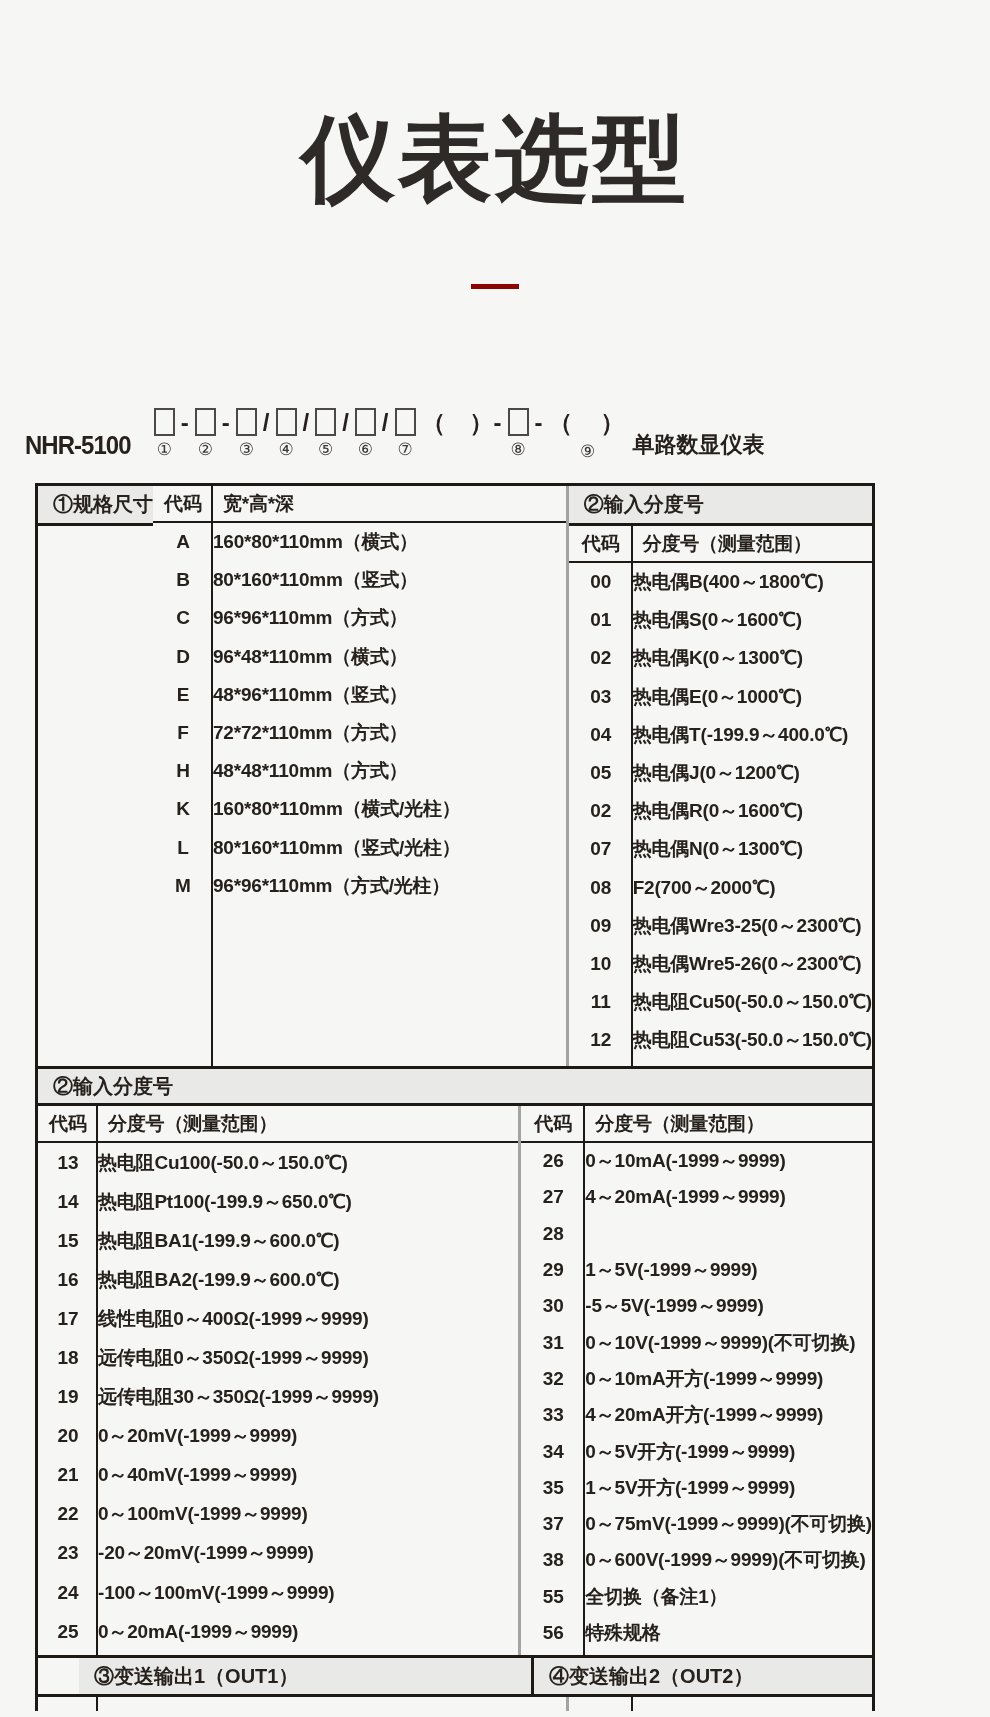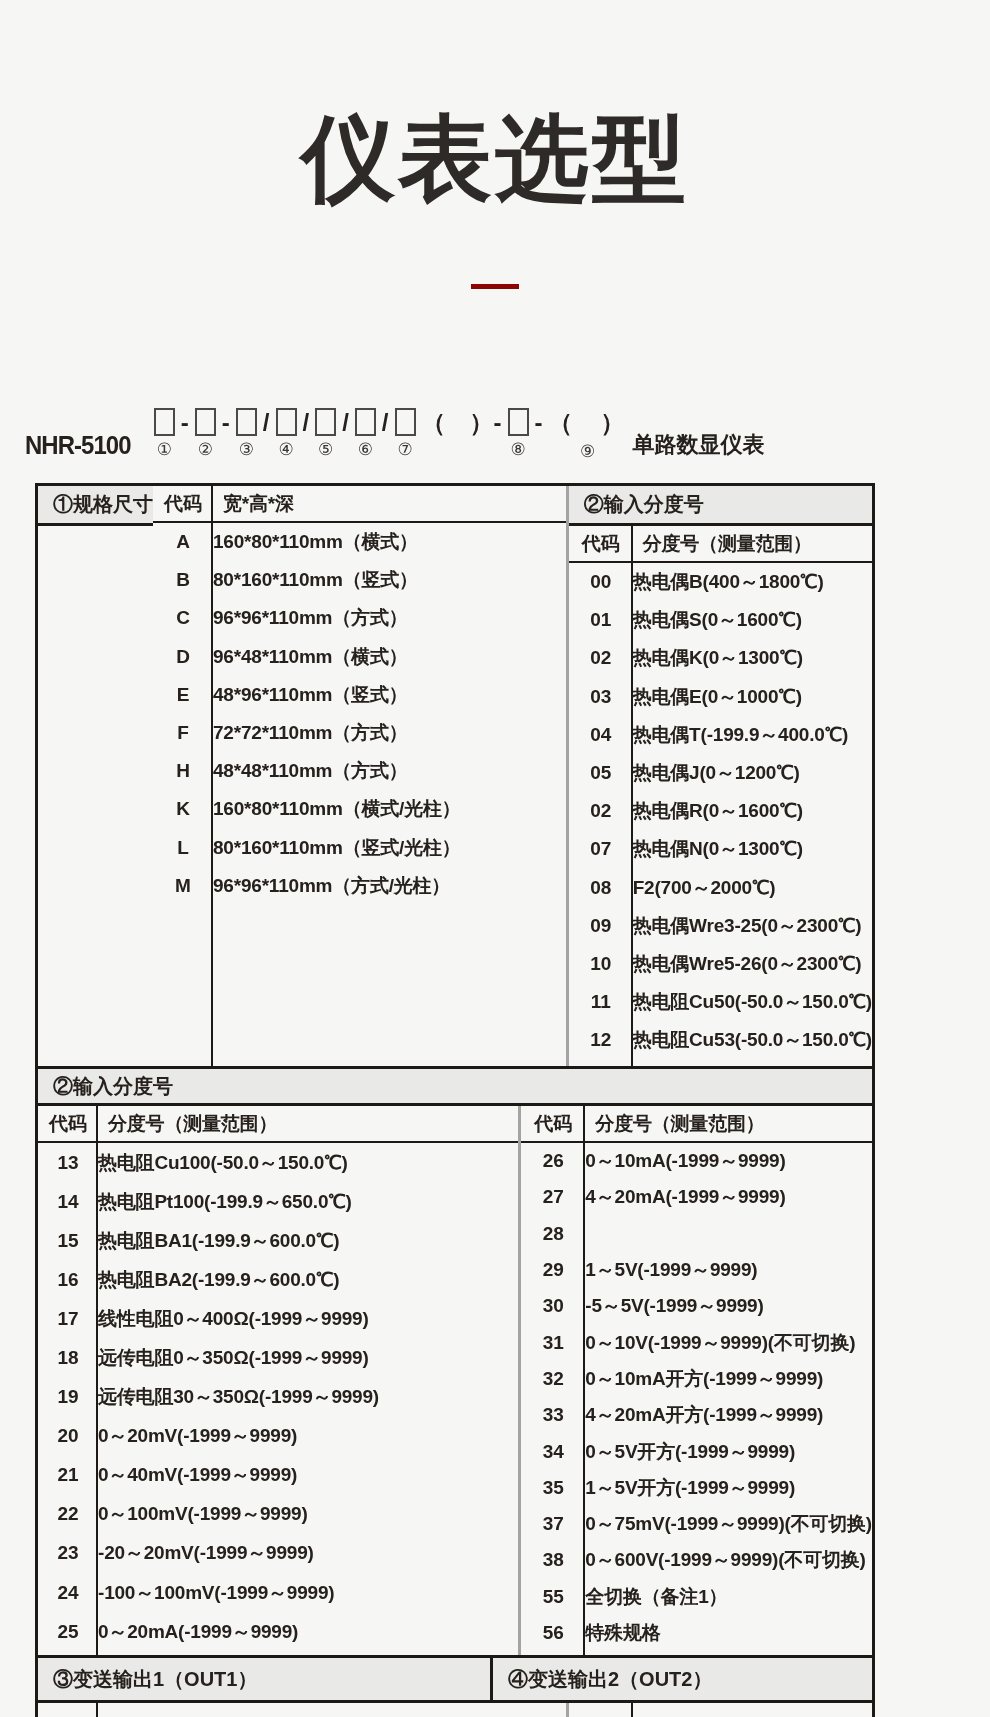--- a/index.html
+++ b/index.html
@@ -73,21 +73,21 @@
   .cw62 .tcode { width:64px; }
   .tdesc { flex:1; padding-left:0; white-space:nowrap; letter-spacing:-0.2px; }
   .rows { flex:1; display:flex; flex-direction:column; }
   .trow { display:flex; align-items:center; font-size:19px; font-weight:600; }
   .trow .tcode { text-align:center; }
   .sec1 { height:580px; }
   .sec1 .trow { height:38.2px; }
   .sec2 { height:549px; }
   .sec2 .half-l .trow { height:39.1px; }
   .sec2 .half-r .trow { height:36.3px; }
-  .band-row { height:48px; }
+  .band-row { height:42px;padding-left:41px; }
   .band-row .cell-l {
     width:455px; border-right:3px solid #1d1914; background:#e9e9e7;
     display:flex; align-items:center; padding-left:15px; font-size:20px; font-weight:700;
   }
   .band-row .cell-r {
     flex:1; background:#e9e9e7;
     display:flex; align-items:center; padding-left:15px; font-size:20px; font-weight:700;
   }
   .band-row { border-top:3px solid #1d1914; border-bottom:3px solid #1d1914; }
   .partial-row { height:14px; }

